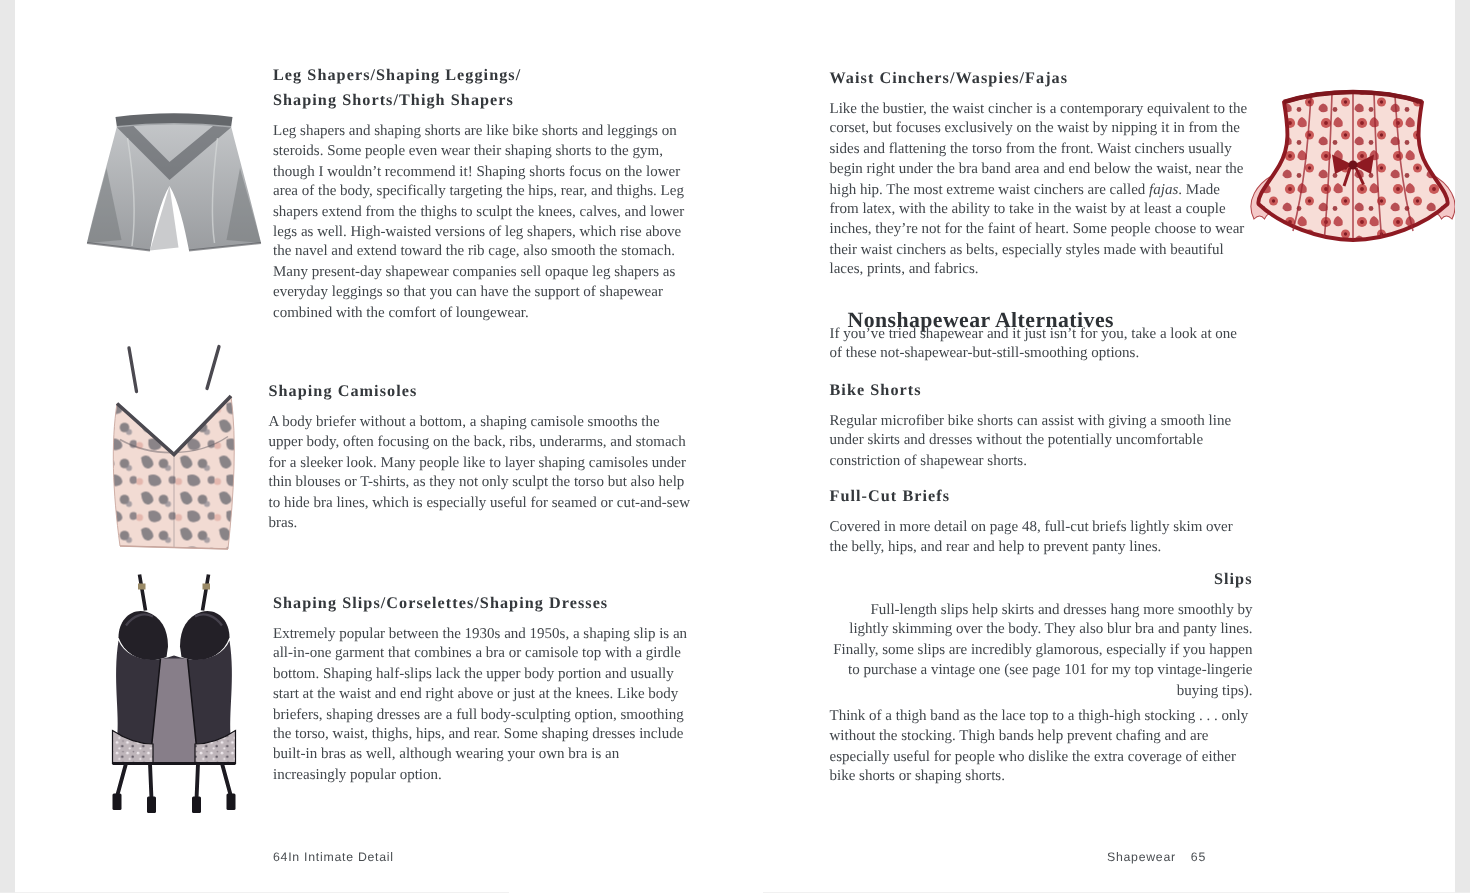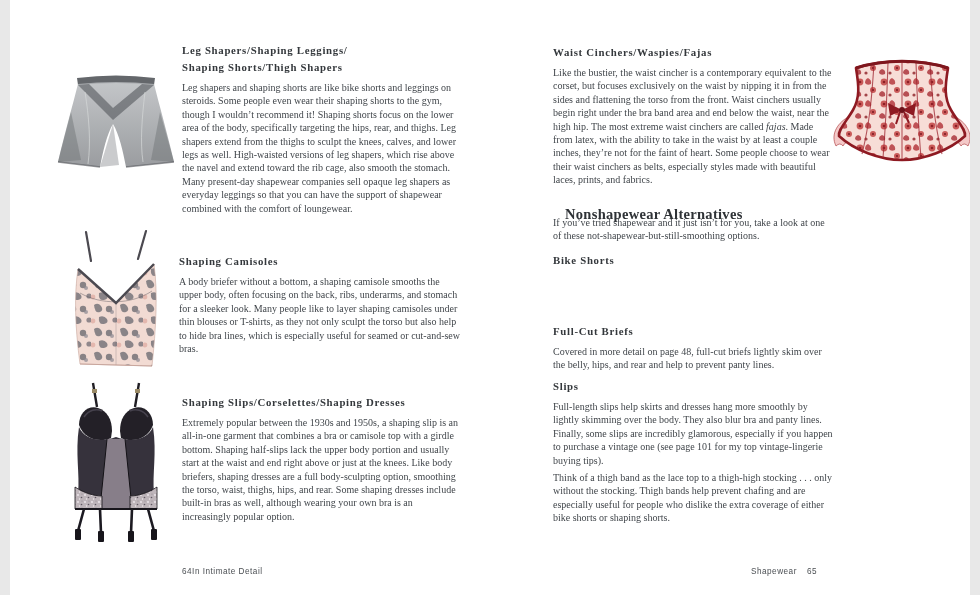--- a/index.html
+++ b/index.html
@@ -19,21 +19,21 @@
   .big-heading{
     font-size:14.5px;font-weight:bold;letter-spacing:.3px;color:#2e3236;
     margin:12px;line-height:18px;
   }
   .folio{
     position:absolute;top:567px;font-family:"Liberation Sans", sans-serif;
     font-size:8.2px;letter-spacing:.5px;color:#4a4e52;
   }
   .folio .num{}
   .folio-right{text-align:right;width:264px;}
-  .folio-right .num{margin-right:0;margin-left:10px;}
+  .folio-right .num{margin-right:13px;margin-left:10px;}
   .illo{position:absolute;margin:0;padding:0;}
   .illo svg{display:block;width:100%;height:100%;}
 </style>
 </head>
 <body>
 
 <div class="spread">
 
   <section>
 
@@ -169,28 +169,29 @@
     <article class="sec" style="left:543px;top:44px;">
       <h3 class="heading">Waist Cinchers/Waspies/Fajas</h3>
       <p class="body"><span>Like the bustier, the waist cincher is a contemporary equivalent to the corset, but focuses exclusively on the waist by nipping it in from the sides and flattening the torso from the front. Waist cinchers usually begin right under the bra band area and end below the waist, near the high hip. The most extreme waist cinchers are called </span><i>fajas</i><span>. Made from latex, with the ability to take in the waist by at least a couple inches, they’re not for the faint of heart. Some people choose to wear their waist cinchers as belts, especially styles made with beautiful laces, prints, and fabrics.</span></p>
     </article>
 
     <h2 class="big-heading" style="position:absolute;left:543px;top:193px;">Nonshapewear Alternatives</h2>
     <p class="body" style="position:absolute;left:543px;top:216px;width:282px;">If you’ve tried shapewear and it just isn’t for you, take a look at one of these not-shapewear-but-still-smoothing options.</p>
 
     <article class="sec" style="left:543px;top:252px;">
       <h3 class="heading">Bike Shorts</h3>
+      <p class="body">Regular microfiber bike shorts can assist with giving a smooth line under skirts and dresses without the potentially uncomfortable constriction of shapewear shorts.</p>
     </article>
 
     <article class="sec" style="left:543px;top:323px;">
       <h3 class="heading">Full-Cut Briefs</h3>
       <p class="body">Covered in more detail on page 48, full-cut briefs lightly skim over the belly, hips, and rear and help to prevent panty lines.</p>
     </article>
 
-    <article class="sec" style="left:543px;top:378px;">
+    <article class="sec" style="left:543px;top:378px;text-align:right;">
       <h3 class="heading">Slips</h3>
       <p class="body">Full-length slips help skirts and dresses hang more smoothly by lightly skimming over the body. They also blur bra and panty lines. Finally, some slips are incredibly glamorous, especially if you happen to purchase a vintage one (see page 101 for my top vintage-lingerie buying tips).</p>
     </article>
 
     <article class="sec" style="left:543px;top:471px;">
       <p class="body">Think of a thigh band as the lace top to a thigh-high stocking . . . only without the stocking. Thigh bands help prevent chafing and are especially useful for people who dislike the extra coverage of either bike shorts or shaping shorts.</p>
     </article>
 
     <footer class="folio folio-right" style="left:543px;">
       <span>Shapewear</span><span class="num">65</span>

